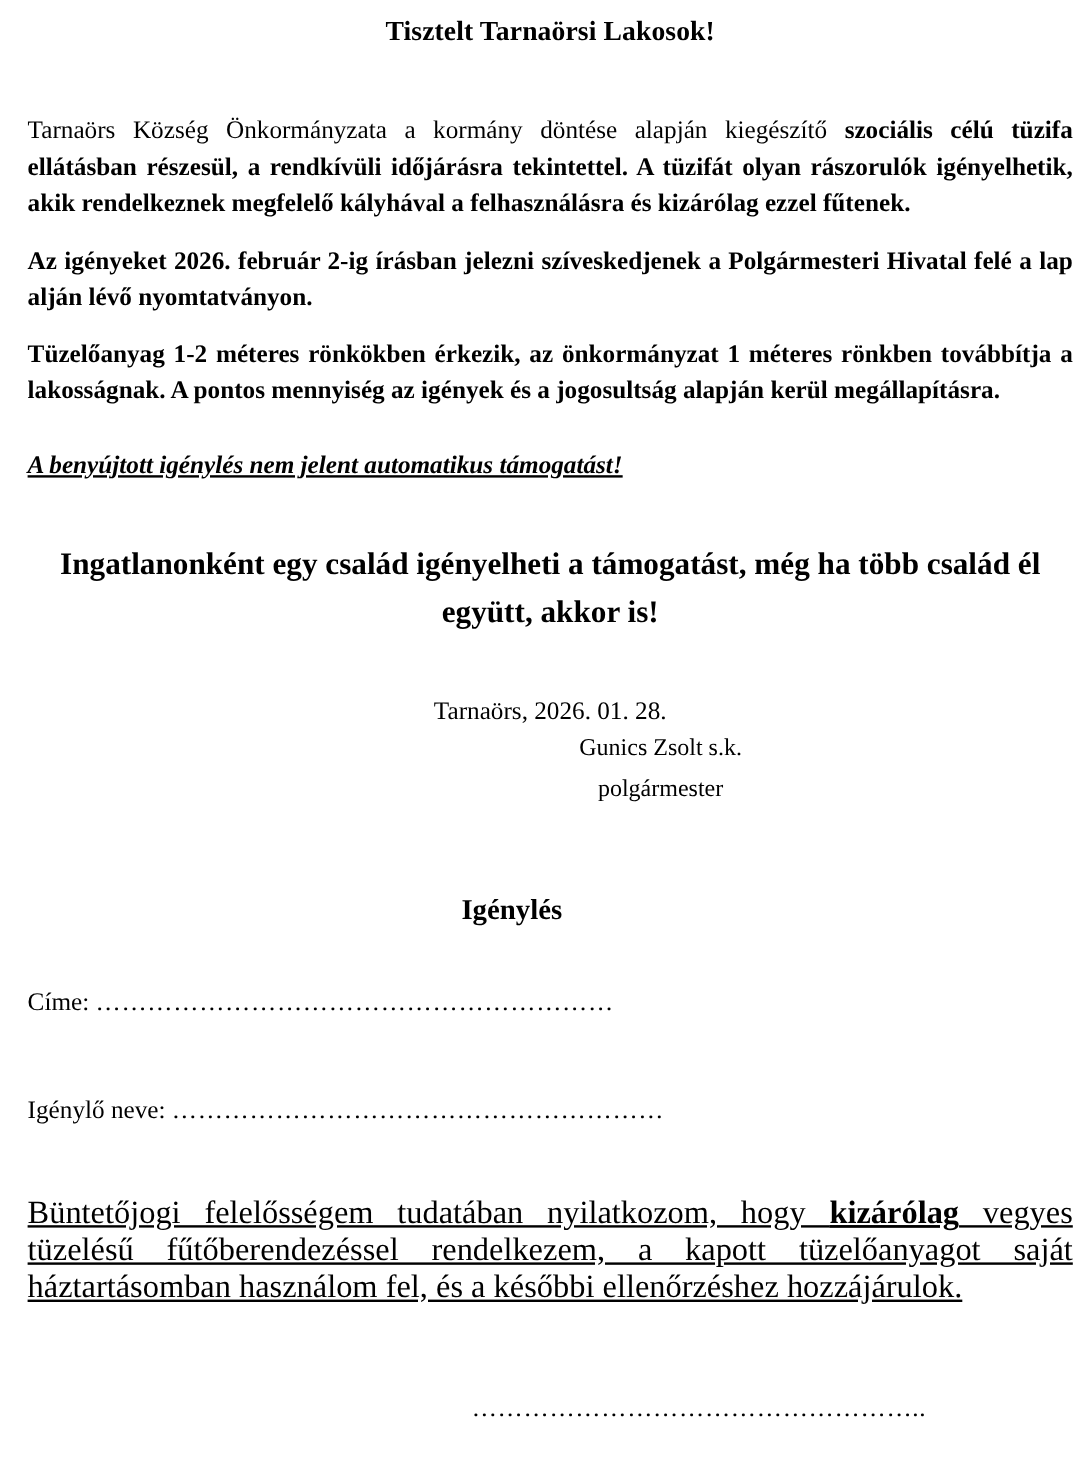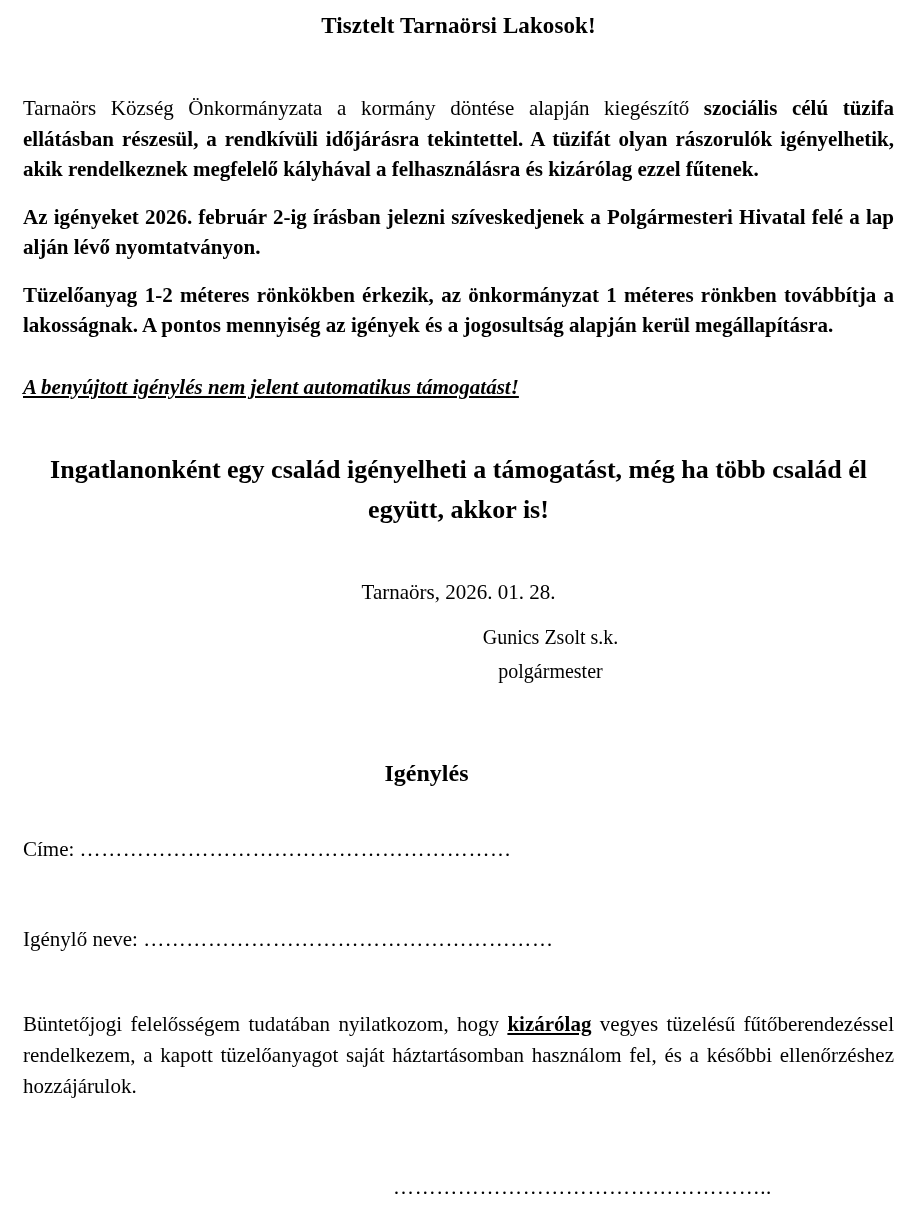--- a/index.html
+++ b/index.html
@@ -66,21 +66,21 @@
 
   
   .date-line {
     font-size: 21px;
     line-height: 28px;
     margin: 0;
     margin-top: 48px;
     text-align: center;
   }
   .sig-block {
-    margin-top: 14px;
+    margin-top: 0;
     text-align: center;
     width: 100%;
   }
   .sig-name, .sig-role {
     font-size: 20px;
     line-height: 34px;
     margin: 0;
     display: block;
     position: relative;
     left: 92px;
@@ -108,24 +108,25 @@
     white-space: nowrap;
     overflow: hidden;
   }
   .field-name { margin-top: 62px; }
   .field-addr { margin-top: 48px; }
   .dots { letter-spacing: 0.6px; }
 
   .declaration {
     text-align: justify;
     text-justify: inter-word;
-    font-size: 21px;
+    font-size: 27px;
     line-height: 31px;
     margin: 0;
     margin-top: 56px;
+    text-decoration: underline;
   }
 
   .sign-dots {
     margin-top: 72px;
     font-size: 21px;
     line-height: 26px;
     text-align: center;
     letter-spacing: 0.6px;
     position: relative;
     left: 124px;

